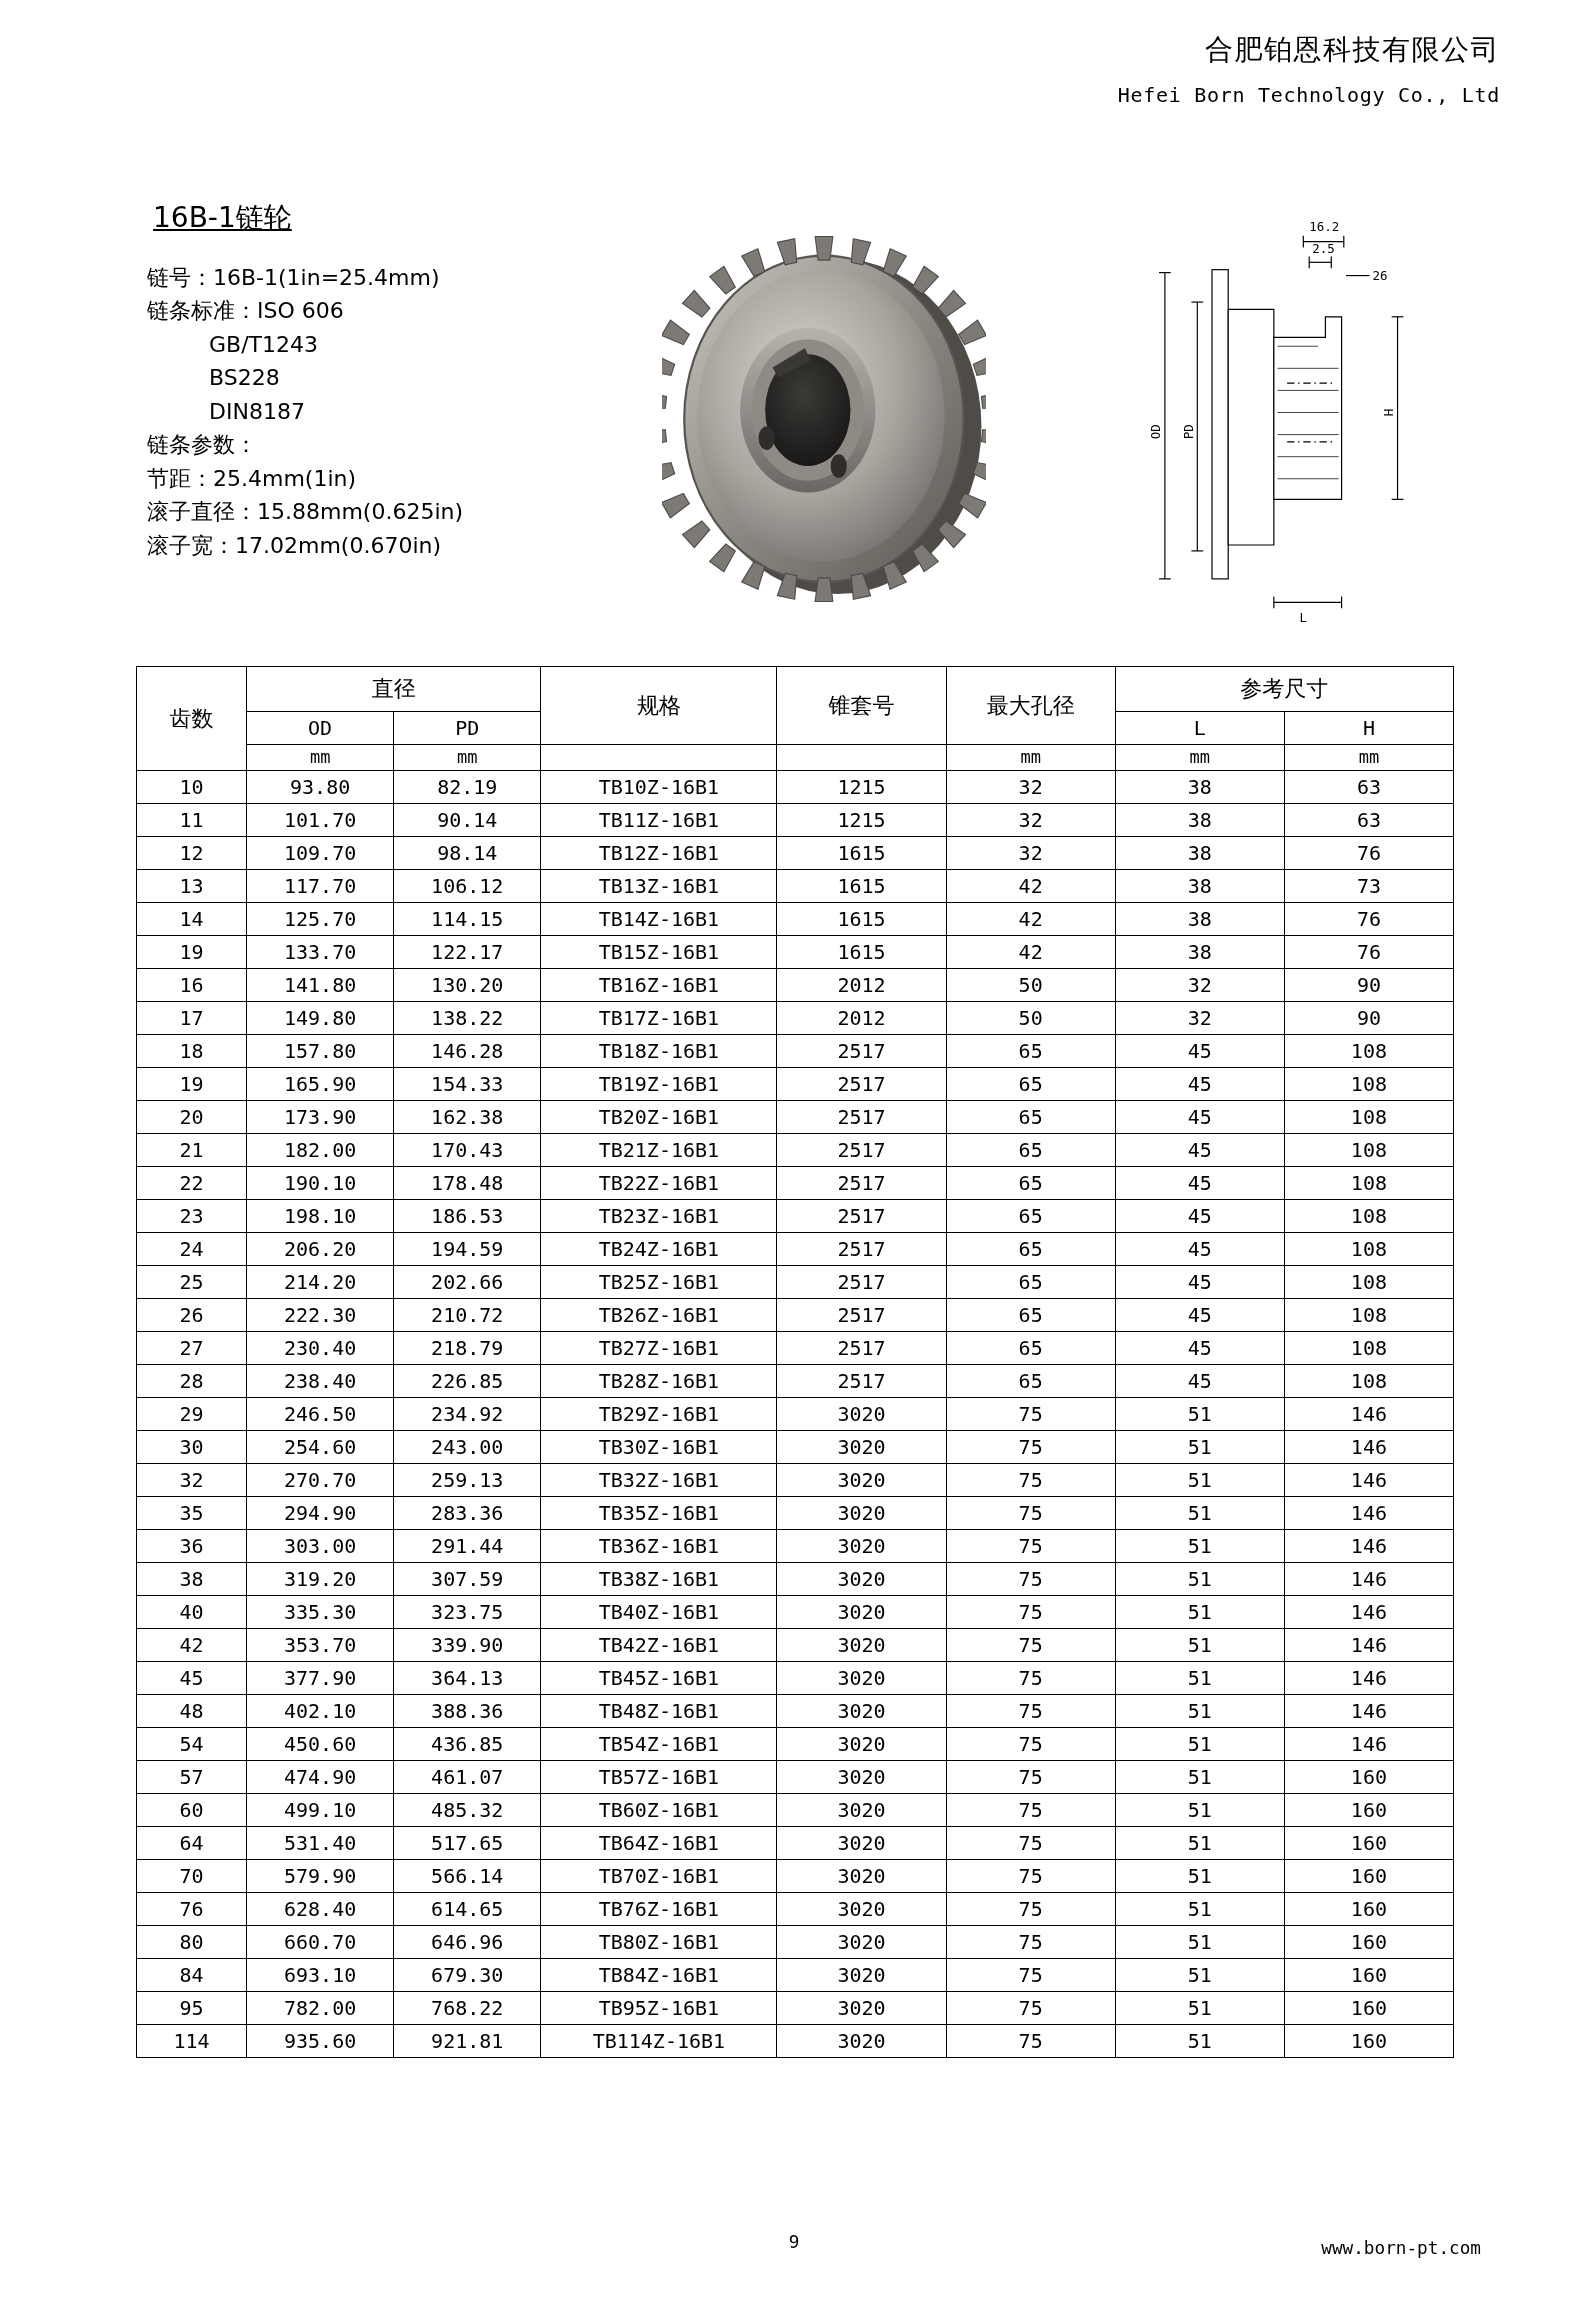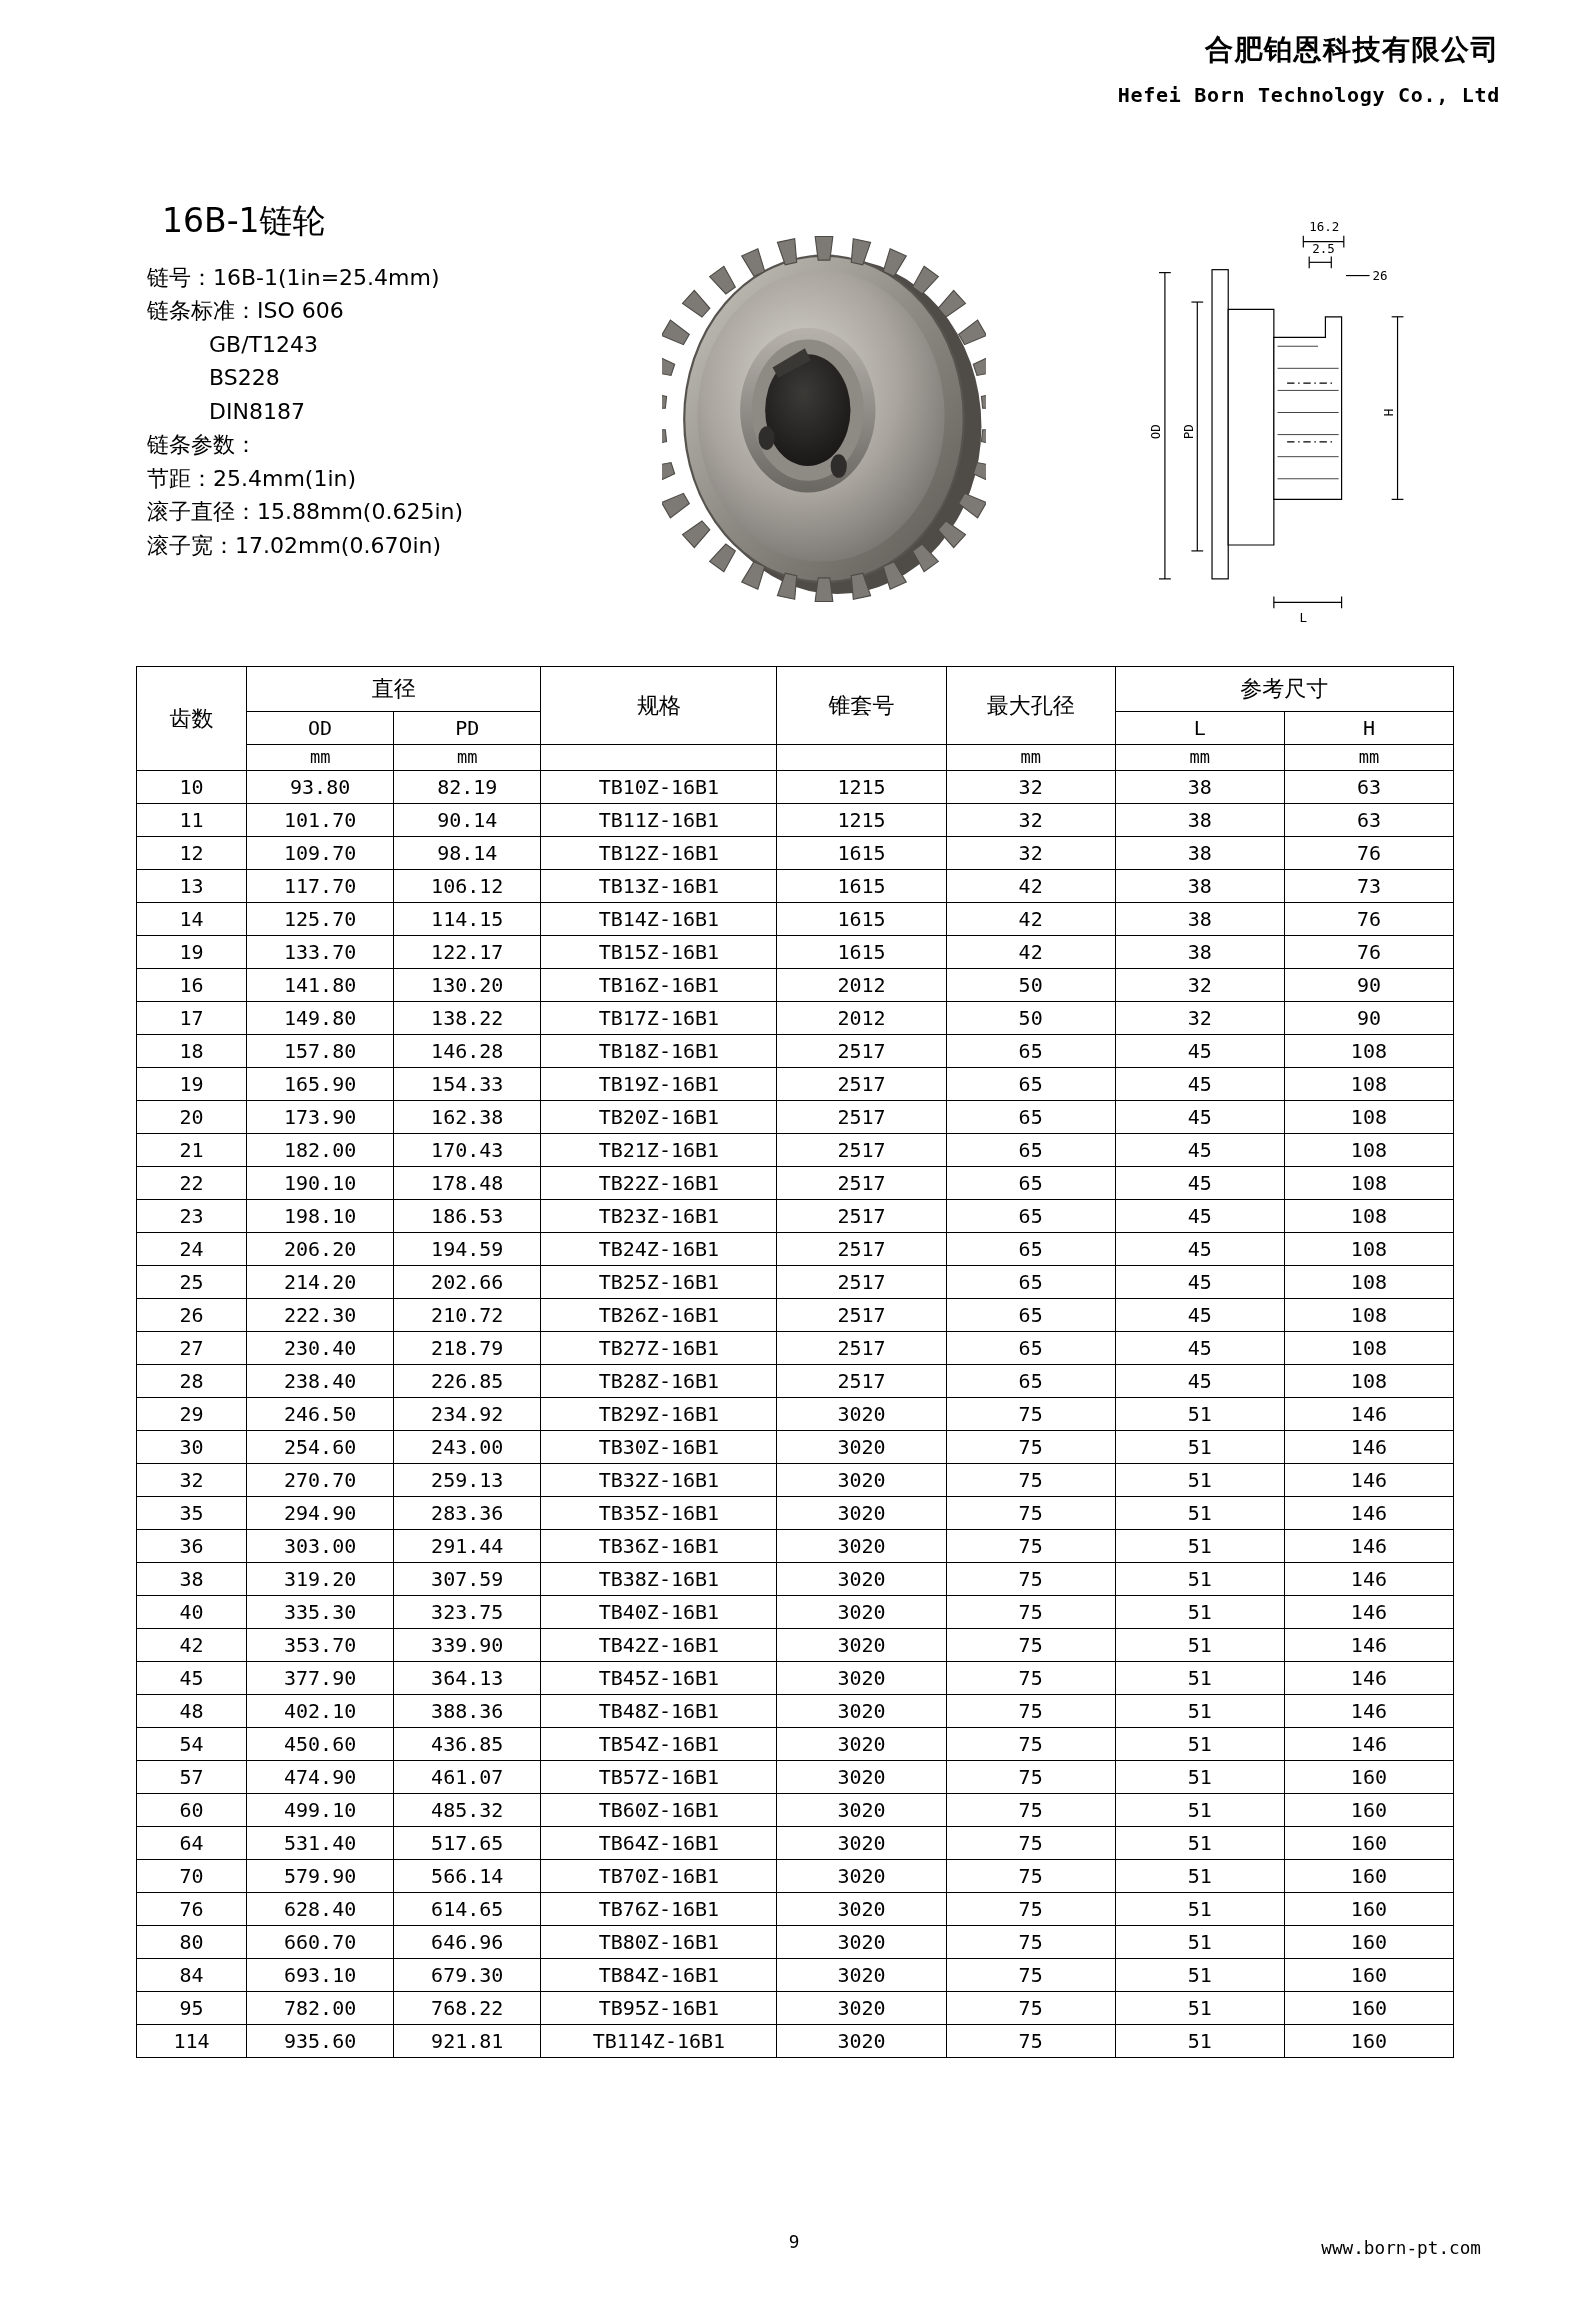--- a/index.html
+++ b/index.html
@@ -23,42 +23,42 @@
     padding: 0;
   }
 
   
   .header {
     position: absolute;
     top: 29.4px;
     right: 88px;
     text-align: right;
     line-height: 1.5;
-    font-weight: bold;
   }
   .header .cn {
     font-family: "DejaVu Sans", sans-serif;
     font-size: 28px;
     letter-spacing: 1.5px;
   }
   .header .en {
     font-family: "DejaVu Sans Mono", monospace;
     font-size: 20px;
     letter-spacing: 0.7px;
     margin-top: 8.8px;
   }
 
   
   .title {
     position: absolute;
-    left: 162px;
+    left: 153px;
     top: 199px;
     font-family: "DejaVu Sans", sans-serif;
-    font-size: 33px;
+    font-size: 28px;
     font-weight: normal;
+    text-decoration: underline;
   }
   .specs {
     position: absolute;
     left: 147px;
     top: 261px;
     font-family: "DejaVu Sans", sans-serif;
     font-size: 22px;
     line-height: 1.52;
     white-space: nowrap;
   }

